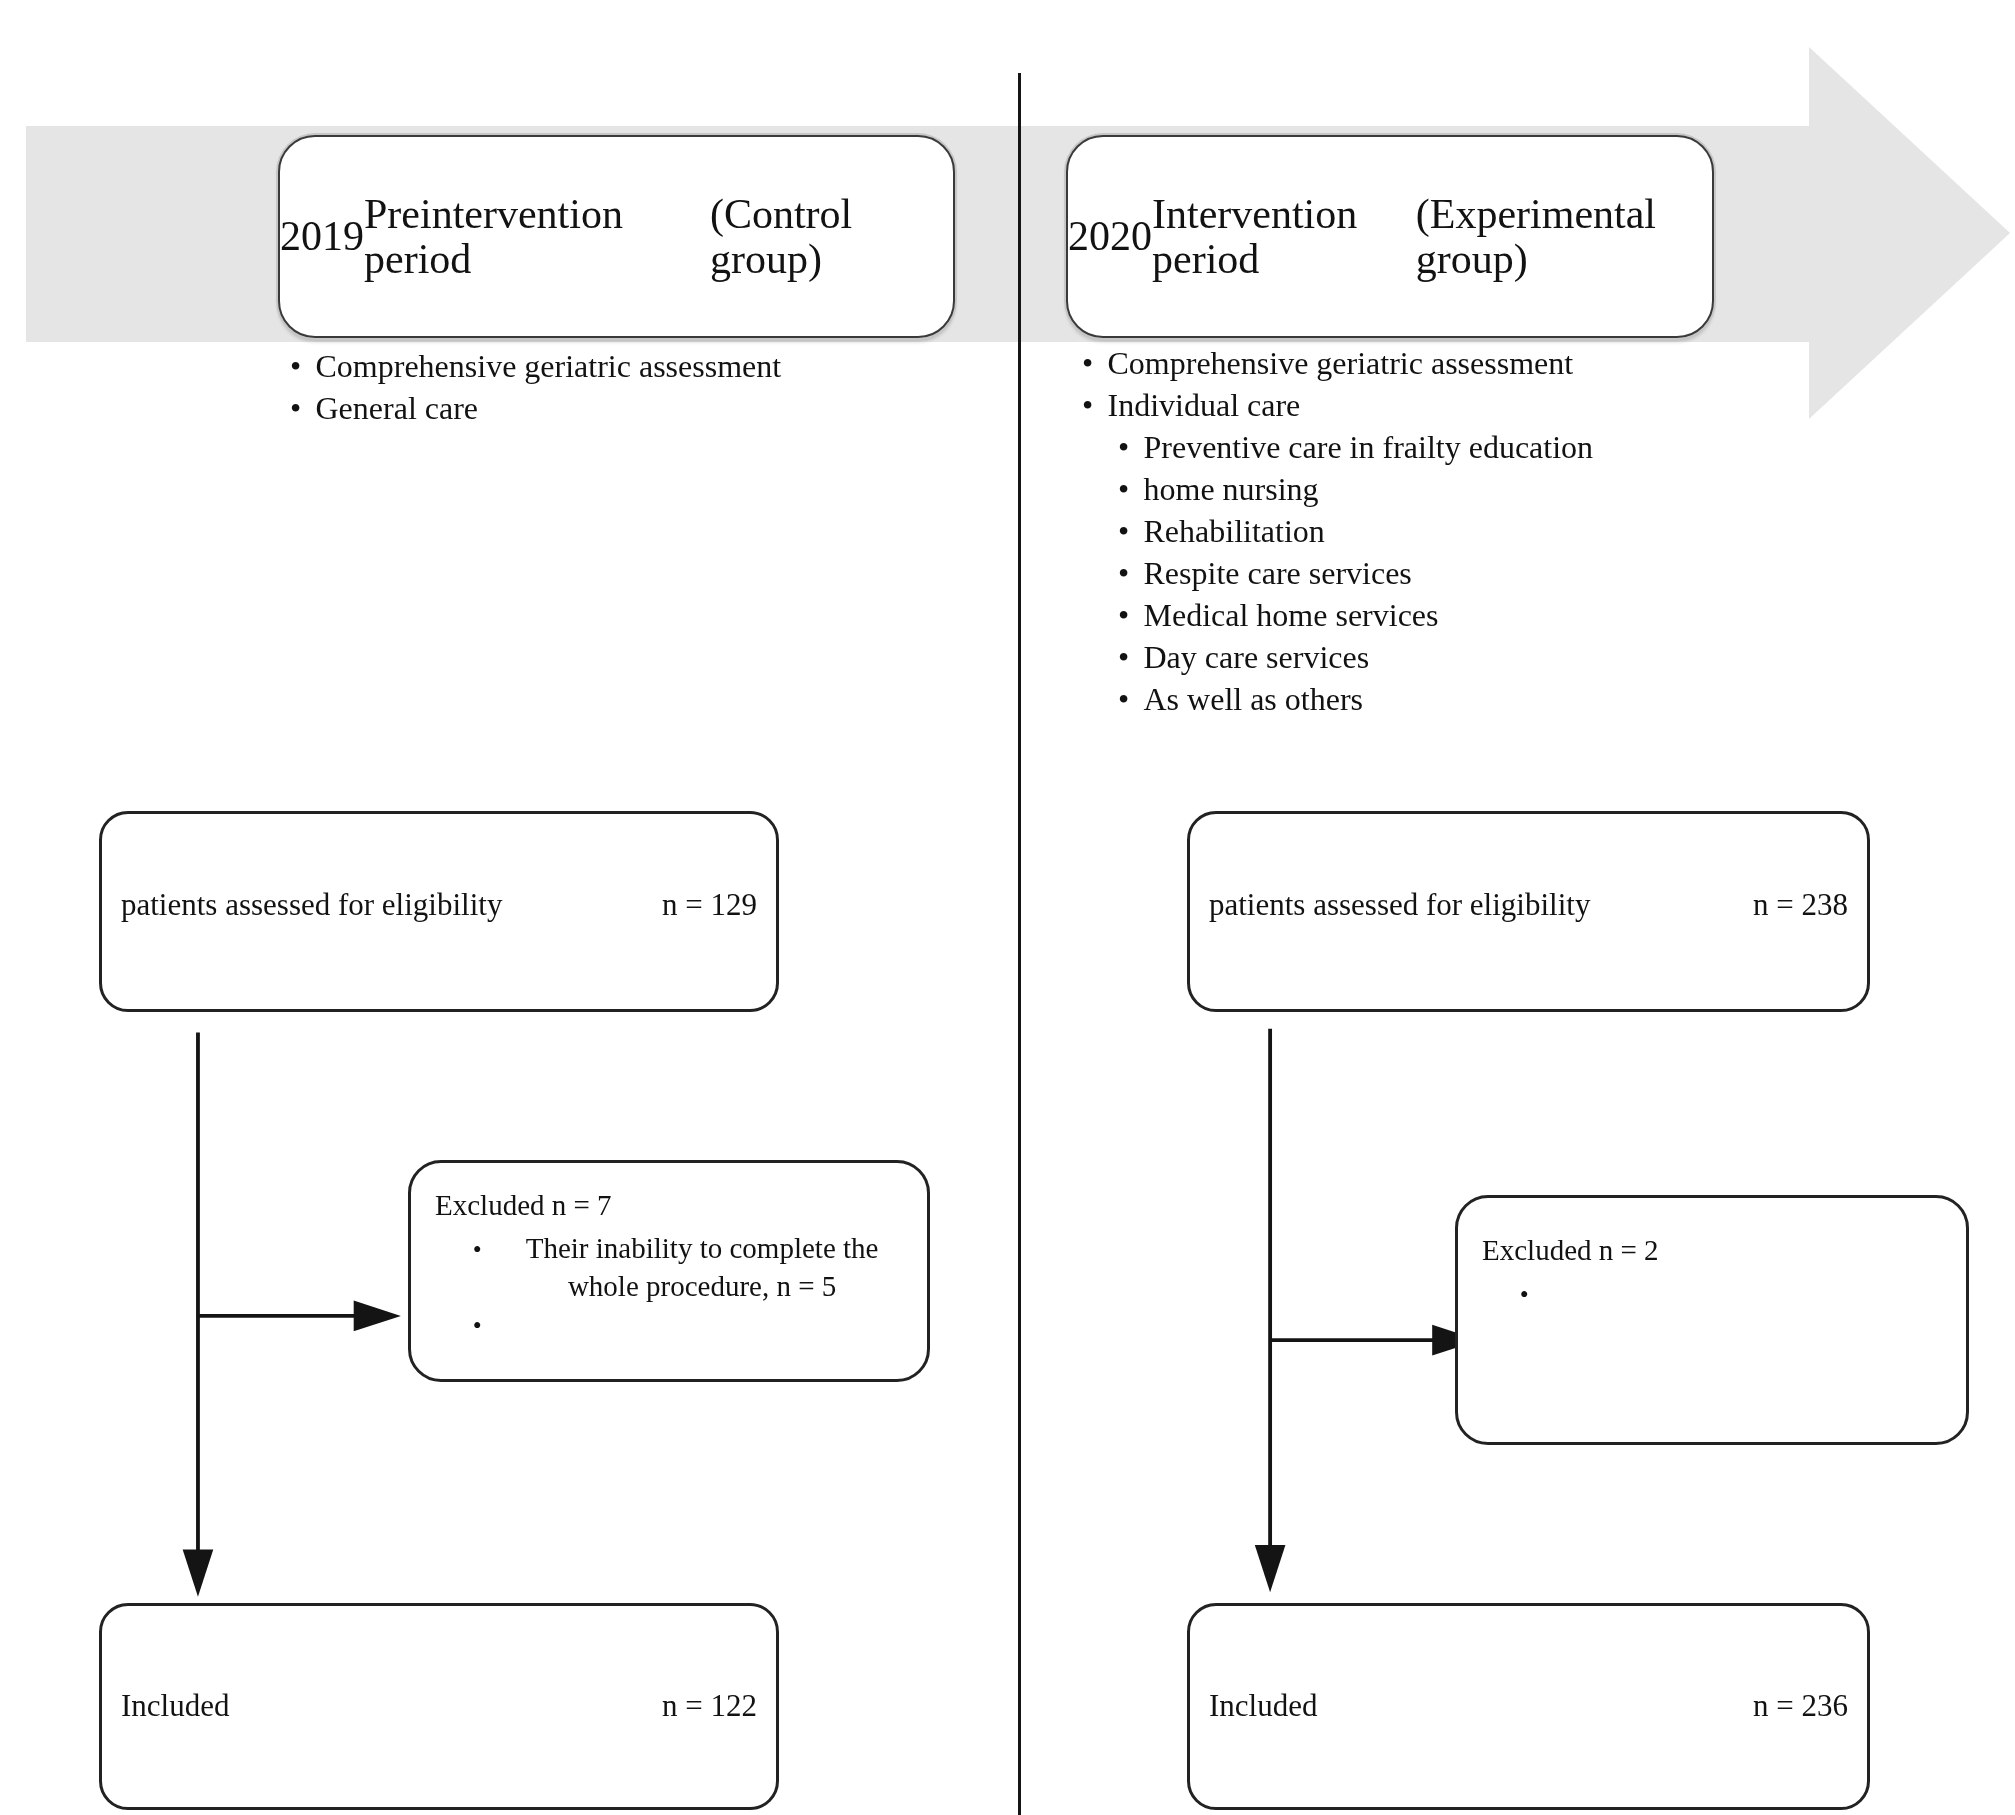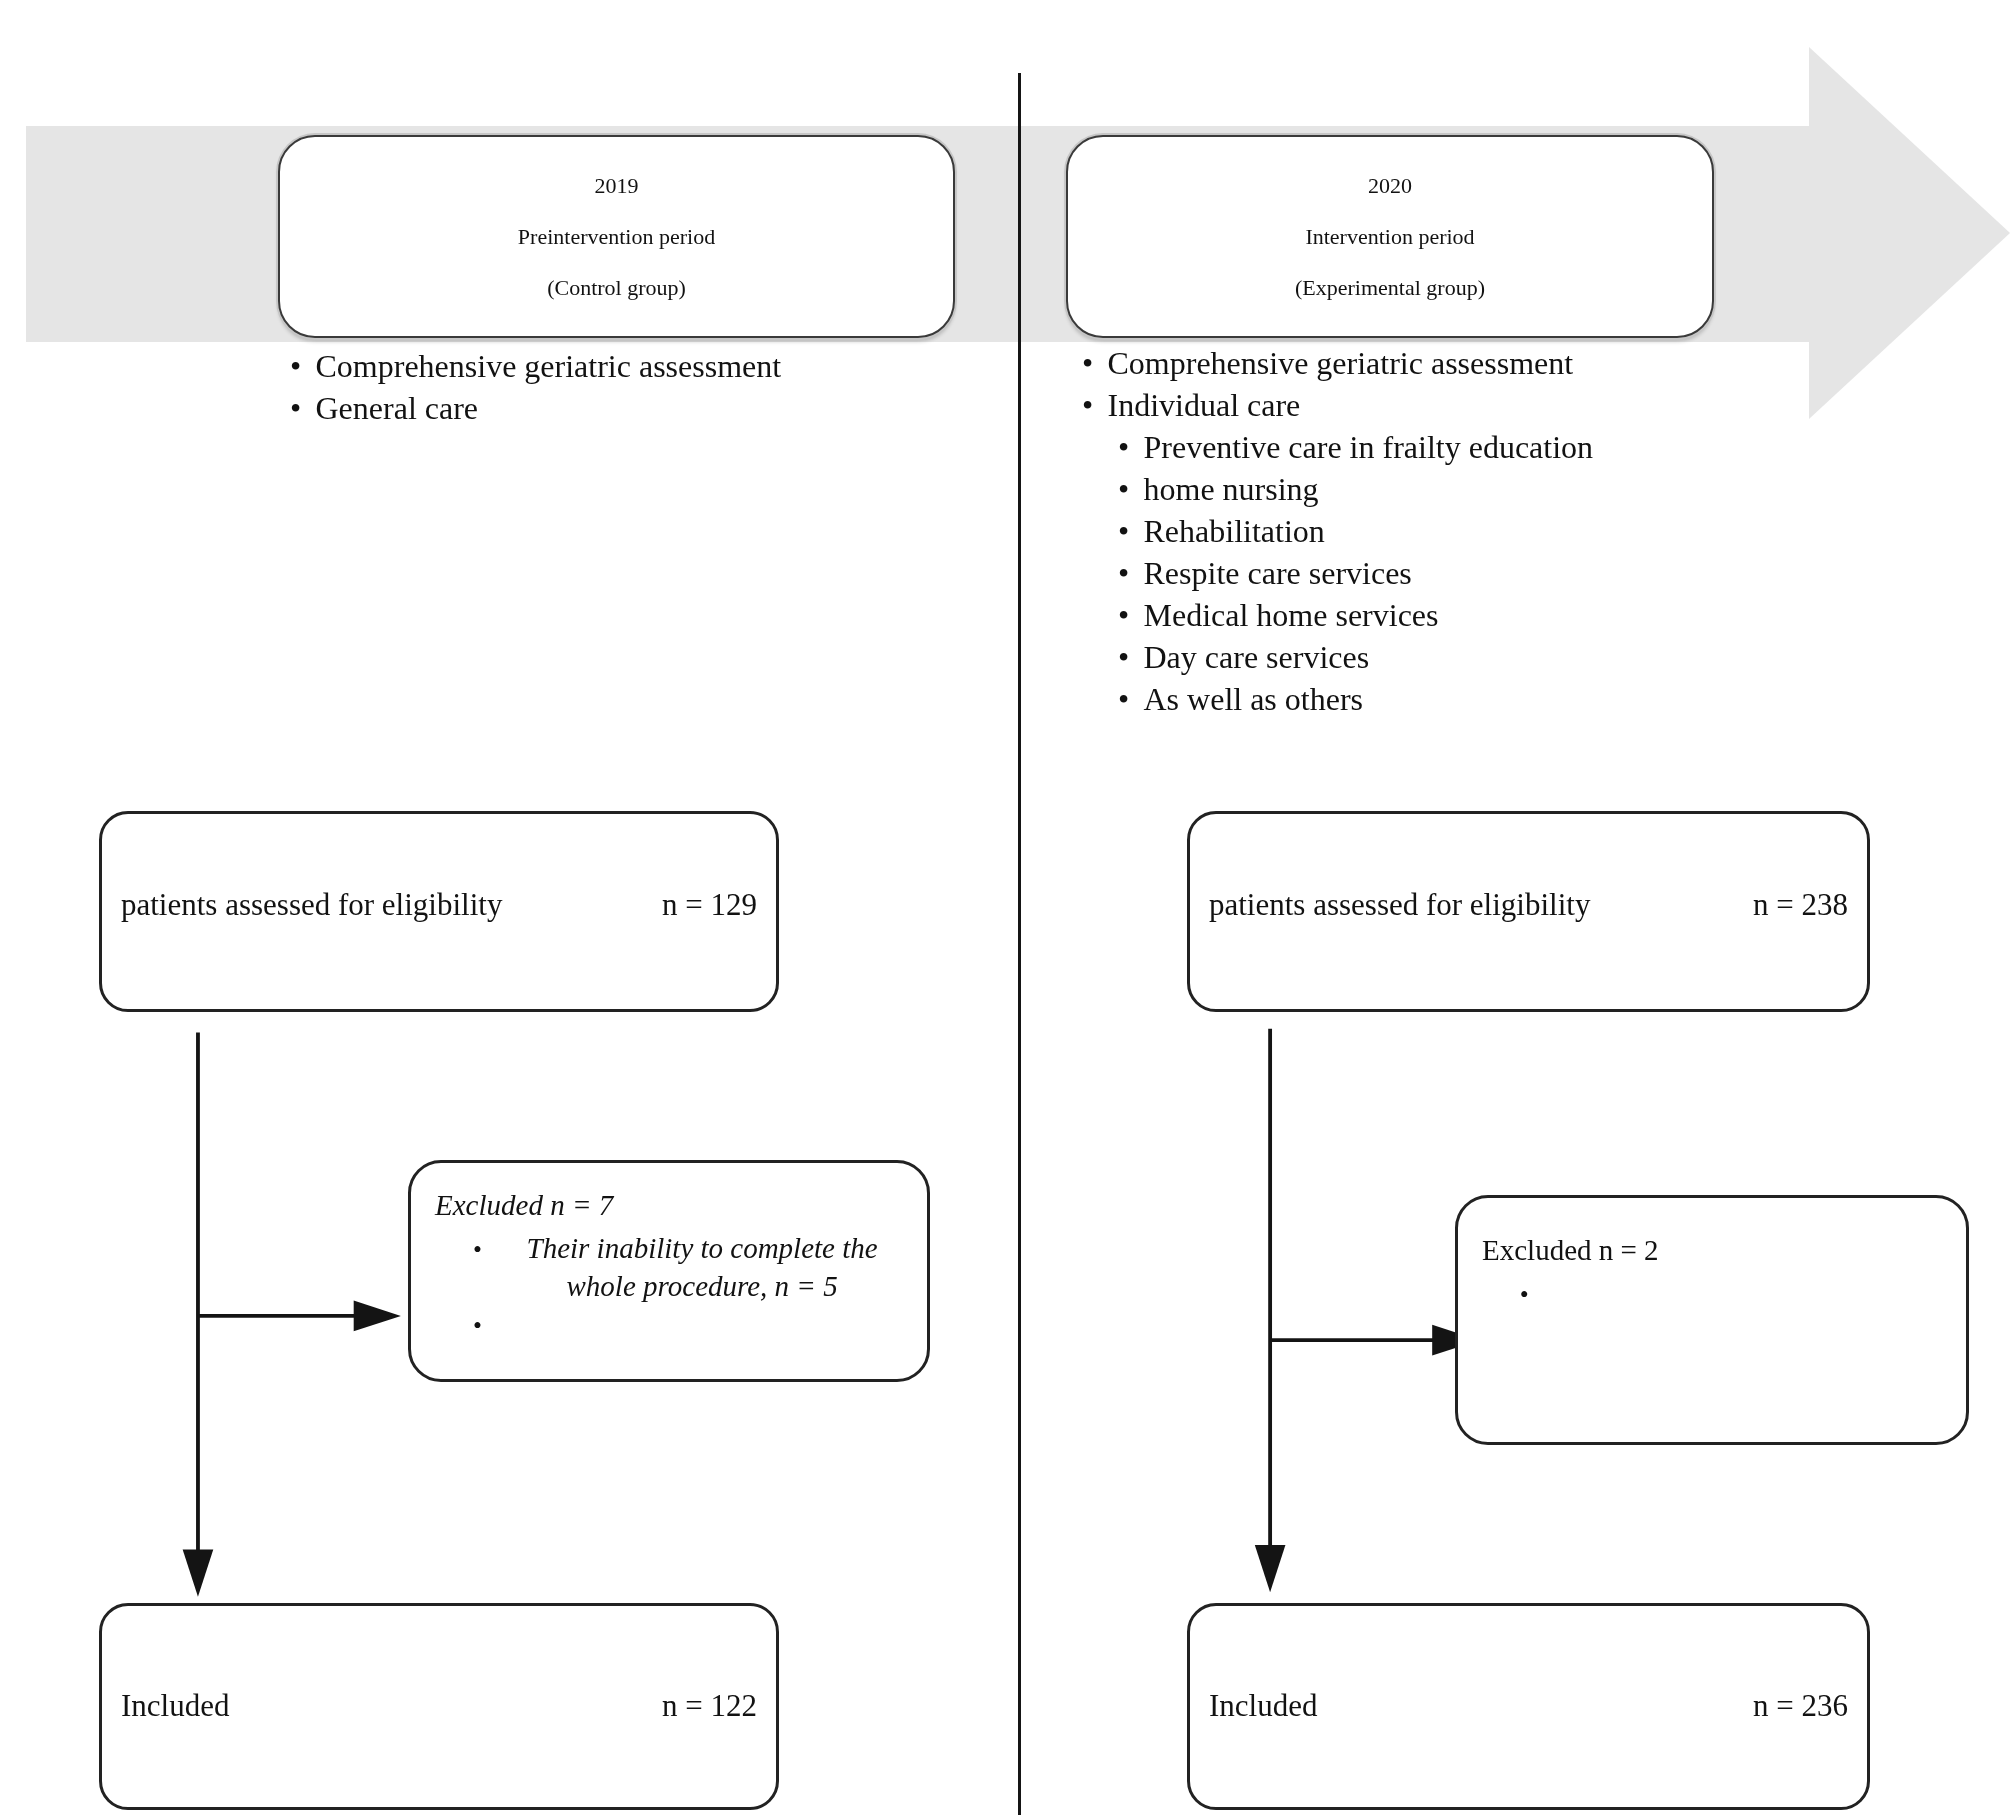--- a/index.html
+++ b/index.html
@@ -13,22 +13,22 @@
     position:absolute;left:1809px;top:47px;width:0;height:0;
     border-top:186px solid transparent;border-bottom:186px solid transparent;
     border-left:201px solid #e5e5e5;
   }
   .divider{position:absolute;left:1018px;top:73px;width:3.2px;height:1742px;background:#151515;}
   
   .rbox{position:absolute;background:#ffffff;box-sizing:border-box;border:3.2px solid #222222;}
   .period-box{
     top:135px;height:203px;border:2.6px solid #3a3a3a;border-radius:37px;
     box-shadow:0 0 0 1.9px #c6c6c6,0 3.8px 3.8px rgba(0,0,0,.18);
-    display:flex;flex-direction:column;justify-content:center;align-items:center;
-    row-gap:28px;text-align:right;font-size:22px;line-height:1.05;
+    display:flex;flex-direction:row;justify-content:center;align-items:center;
+    row-gap:28px;text-align:left;font-size:42px;line-height:1.05;
   }
   .period-box.left{left:278px;width:677px;}
   .period-box.right{left:1066px;width:648px;}
   
   .care-list{position:absolute;font-size:32px;line-height:42px;}
   .care-list.left{left:290px;top:345px;}
   .care-list.right{left:1082px;top:342px;}
   .ci{display:flex;align-items:baseline;}
   .ci.l2{margin-left:36px;}
   .ci .b{width:25.5px;flex:0 0 25.5px;}
@@ -38,21 +38,21 @@
     border-radius:29px;display:flex;flex-direction:row;align-items:center;
     justify-content:space-between;text-align:center;font-size:31px;
     padding:33px 19px 47px 19px;
   }
   .stat-box.elig.left{left:99px;top:811px;width:680px;height:201px;}
   .stat-box.elig.right{left:1187px;top:811px;width:683px;height:201px;}
   .stat-box.incl.left{left:99px;top:1603px;width:680px;height:207px;padding-top:40px;padding-bottom:41px;}
   .stat-box.incl.right{left:1187px;top:1603px;width:683px;height:207px;padding-top:40px;padding-bottom:41px;}
   
   .excl-box{border-radius:33px;font-size:29px;line-height:38px;padding:23px 32px 23px 24px;}
-  .excl-box.left{left:408px;top:1160px;width:522px;height:222px;font-style:italic;}
+  .excl-box.left{left:408px;top:1160px;width:522px;height:222px;}
   .excl-box.right{left:1455px;top:1195px;width:514px;height:250px;padding-top:33px;}
   .excl-title{margin-bottom:5.1px;}
   .xi{display:flex;align-items:baseline;text-align:center;}
   .xi .m{width:64px;flex:0 0 64px;padding-left:10.2px;}
   .xi .m::before{content:"\2022";font-size:25.5px;}
   .xi .t{flex:1;}
   
   .arrows{position:absolute;left:0;top:0;z-index:1;}
   .rbox,.care-list{z-index:2;}
 </style>

